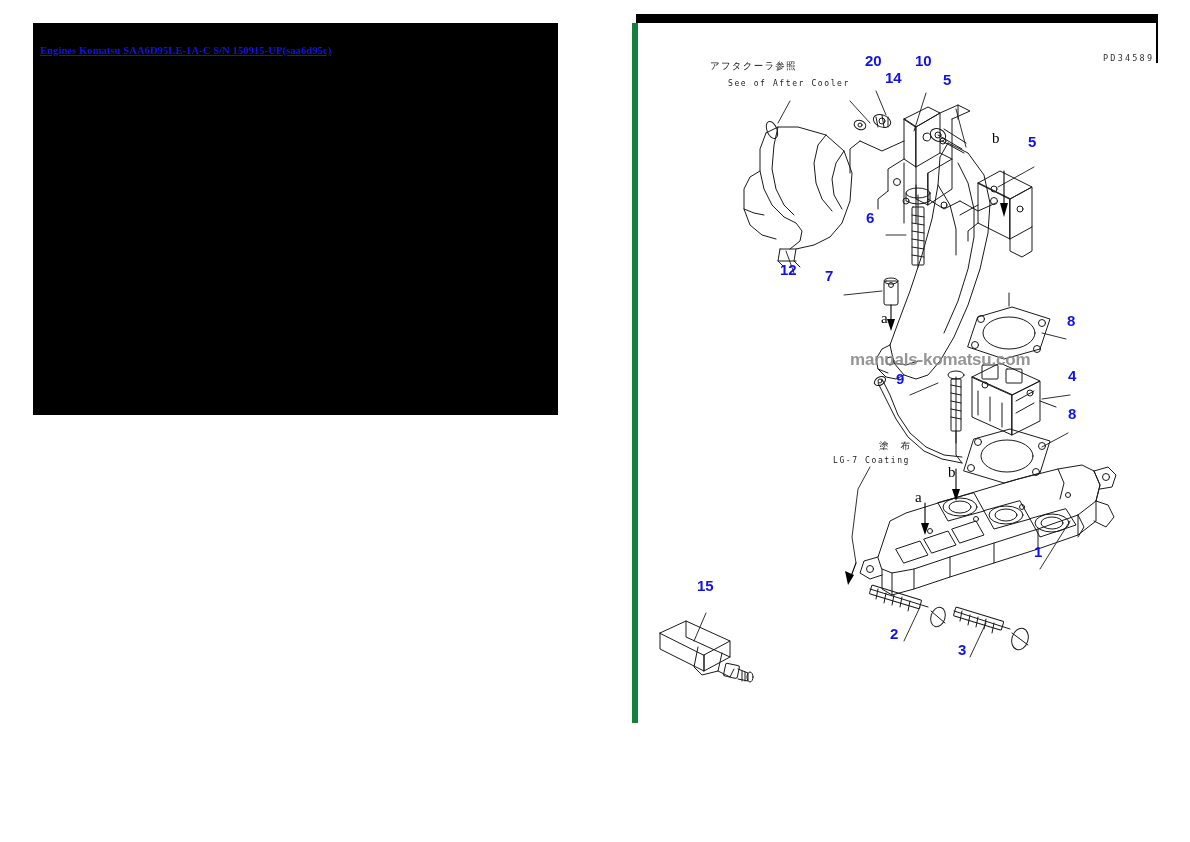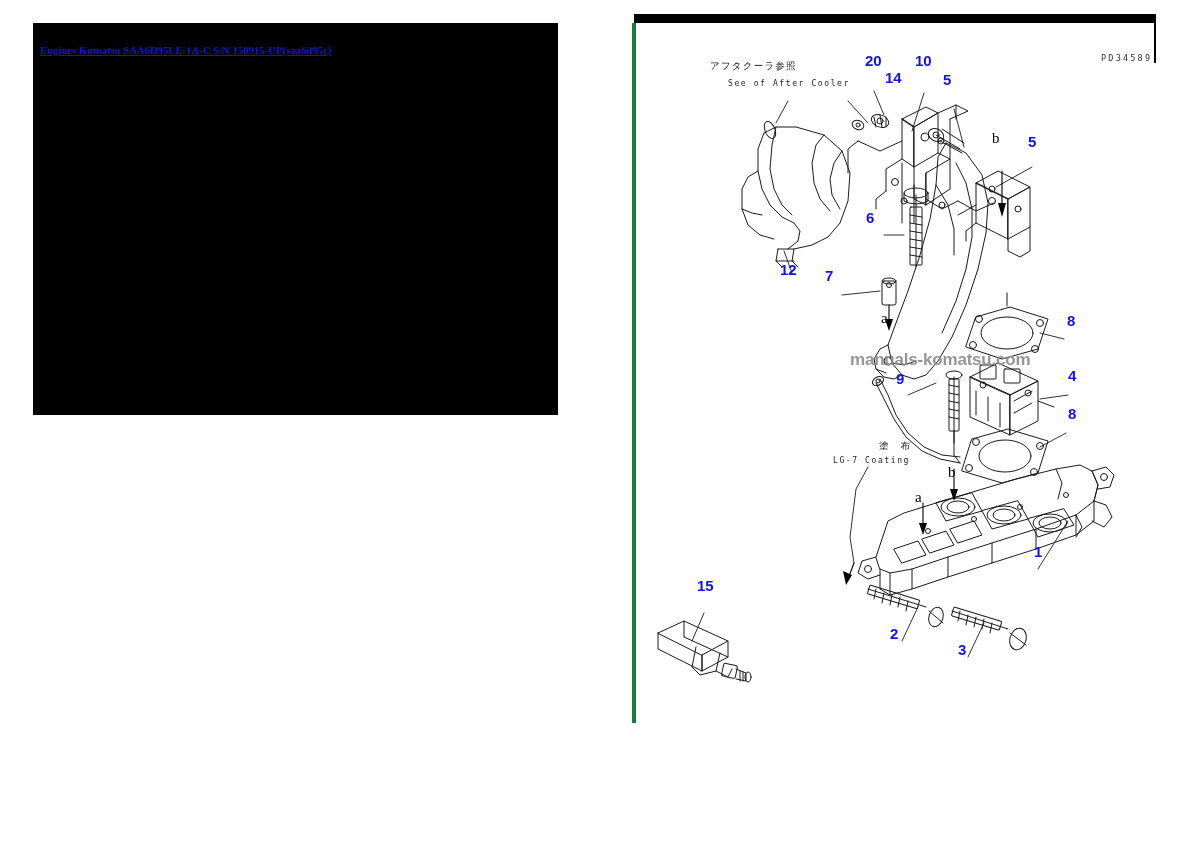--- a/index.html
+++ b/index.html
@@ -42,21 +42,21 @@
   }
 
   
   #diagram-frame {
     position: absolute;
     left: 632px;
     top: 23px;
     width: 520px;
     height: 700px;
     background: #ffffff;
-    border-left: 4px solid #15803d;
+    border-left: 6px solid #15803d;
   }
   #frame-topbar {
     position: absolute;
     left: -2px;
     top: -9px;
     width: 522px;
     height: 9px;
     background: #000000;
   }
   #frame-rightrule {

